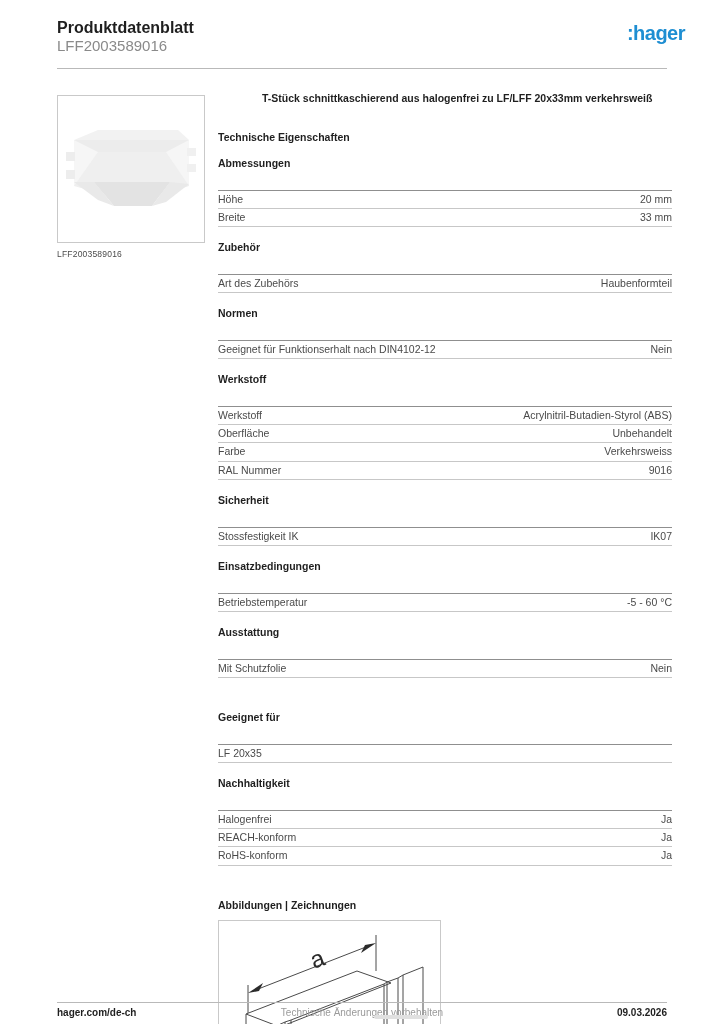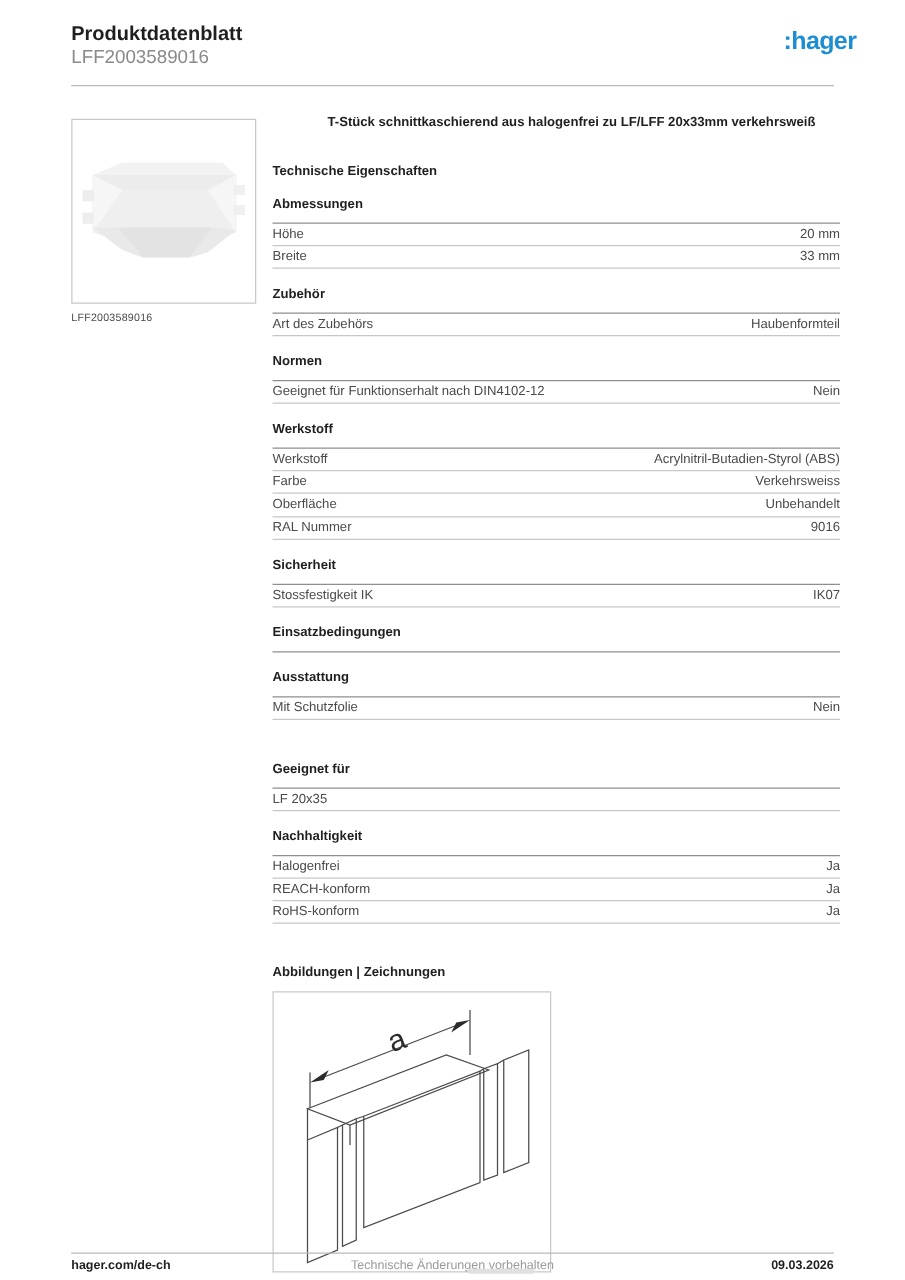--- a/index.html
+++ b/index.html
@@ -33,21 +33,21 @@
 
   .right-col { position: absolute; left: 218px; top: 92px; width: 454px; }
 
   .prod-title { font-size: 10.5px; font-weight: bold; color: #1f1f1f; line-height: 1.3; margin-left: 44px; }
   .tech-heading { font-size: 10.5px; font-weight: bold; color: #1f1f1f; margin-top: 25px; }
 
   .section { margin-top: 14px; }
   .section.gap-lg { margin-top: 33px; }
   .section-heading {
     font-size: 10.5px; font-weight: bold; color: #1f1f1f;
-    padding-bottom: 9px; border-bottom: 1px solid #8f8f8f;
+    padding-bottom: 21px; border-bottom: 1px solid #8f8f8f;
   }
   .row {
     display: flex; justify-content: space-between; align-items: baseline;
     font-size: 10.5px; color: #4a4a4a;
     padding: 2px 0 2px 0; border-bottom: 1px solid #c7c7c7;
     line-height: 1.25;
     gap: 48px;
   }
   .row .label { text-align: left; }
   .row .value { text-align: right; white-space: nowrap; padding-left: 12px; }
@@ -141,43 +141,47 @@
       </div>
     </div>
 
     <div class="section">
       <div class="section-heading">Werkstoff</div>
       <div class="row">
         <span class="label">Werkstoff</span>
         <span class="value">Acrylnitril-Butadien-Styrol (ABS)</span>
       </div>
       <div class="row">
+        <span class="label">Oberfläche</span>
+        <span class="value">Unbehandelt</span>
+      </div>
+      <div class="row">
         <span class="label">Farbe</span>
         <span class="value">Verkehrsweiss</span>
       </div>
       <div class="row">
-        <span class="label">Oberfläche</span>
-        <span class="value">Unbehandelt</span>
-      </div>
-      <div class="row">
         <span class="label">RAL Nummer</span>
         <span class="value">9016</span>
       </div>
     </div>
 
     <div class="section">
       <div class="section-heading">Sicherheit</div>
       <div class="row">
         <span class="label">Stossfestigkeit IK</span>
         <span class="value">IK07</span>
       </div>
     </div>
 
     <div class="section">
       <div class="section-heading">Einsatzbedingungen</div>
+      <div class="row">
+        <span class="label">Betriebstemperatur</span>
+        <span class="value">-5 - 60 °C</span>
+      </div>
     </div>
 
     <div class="section">
       <div class="section-heading">Ausstattung</div>
       <div class="row">
         <span class="label">Mit Schutzfolie</span>
         <span class="value">Nein</span>
       </div>
     </div>
 

